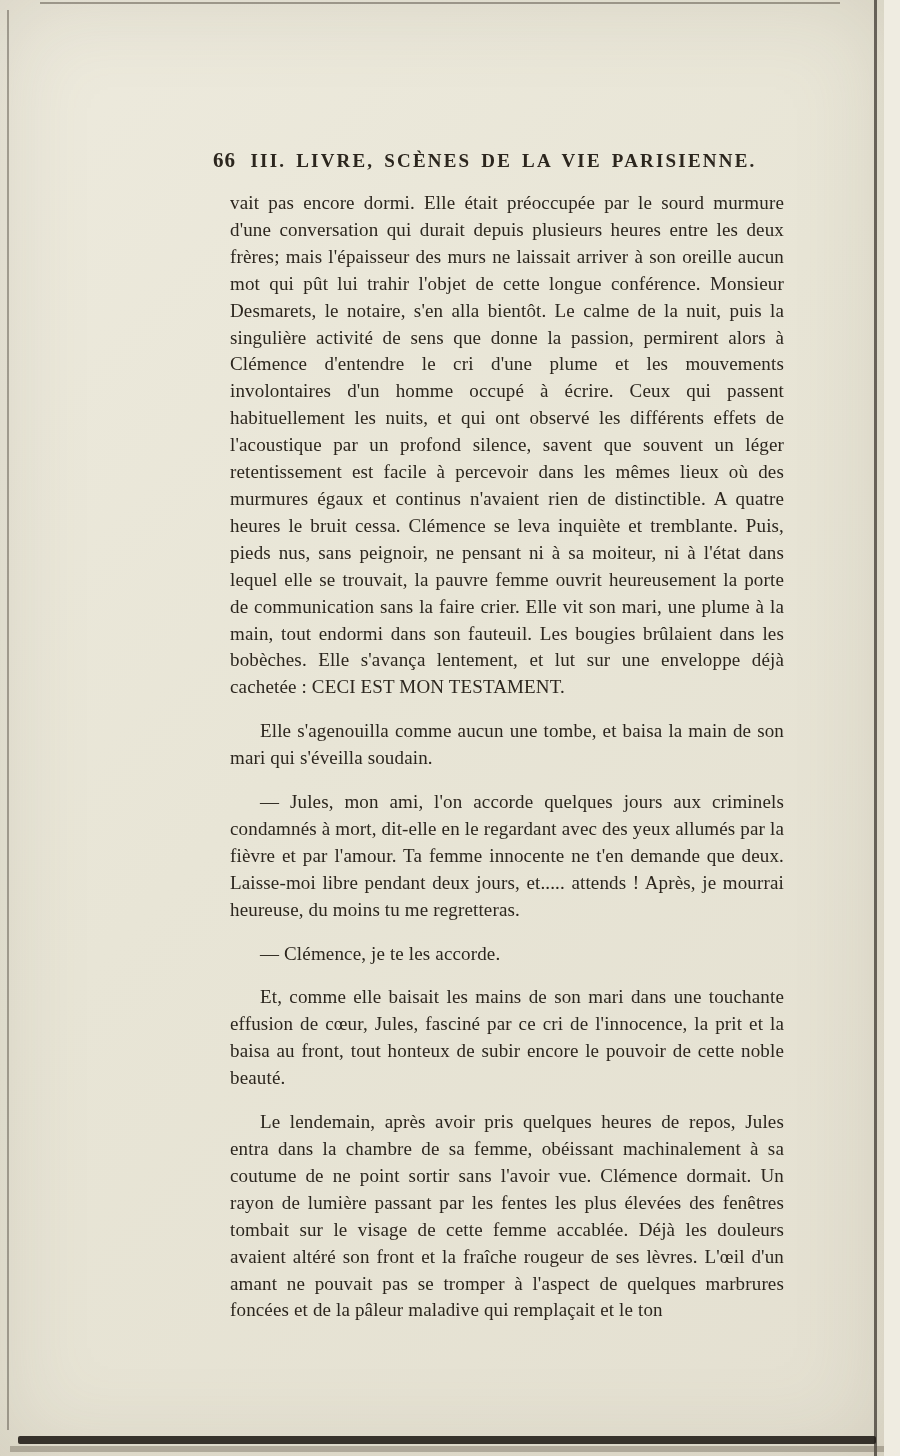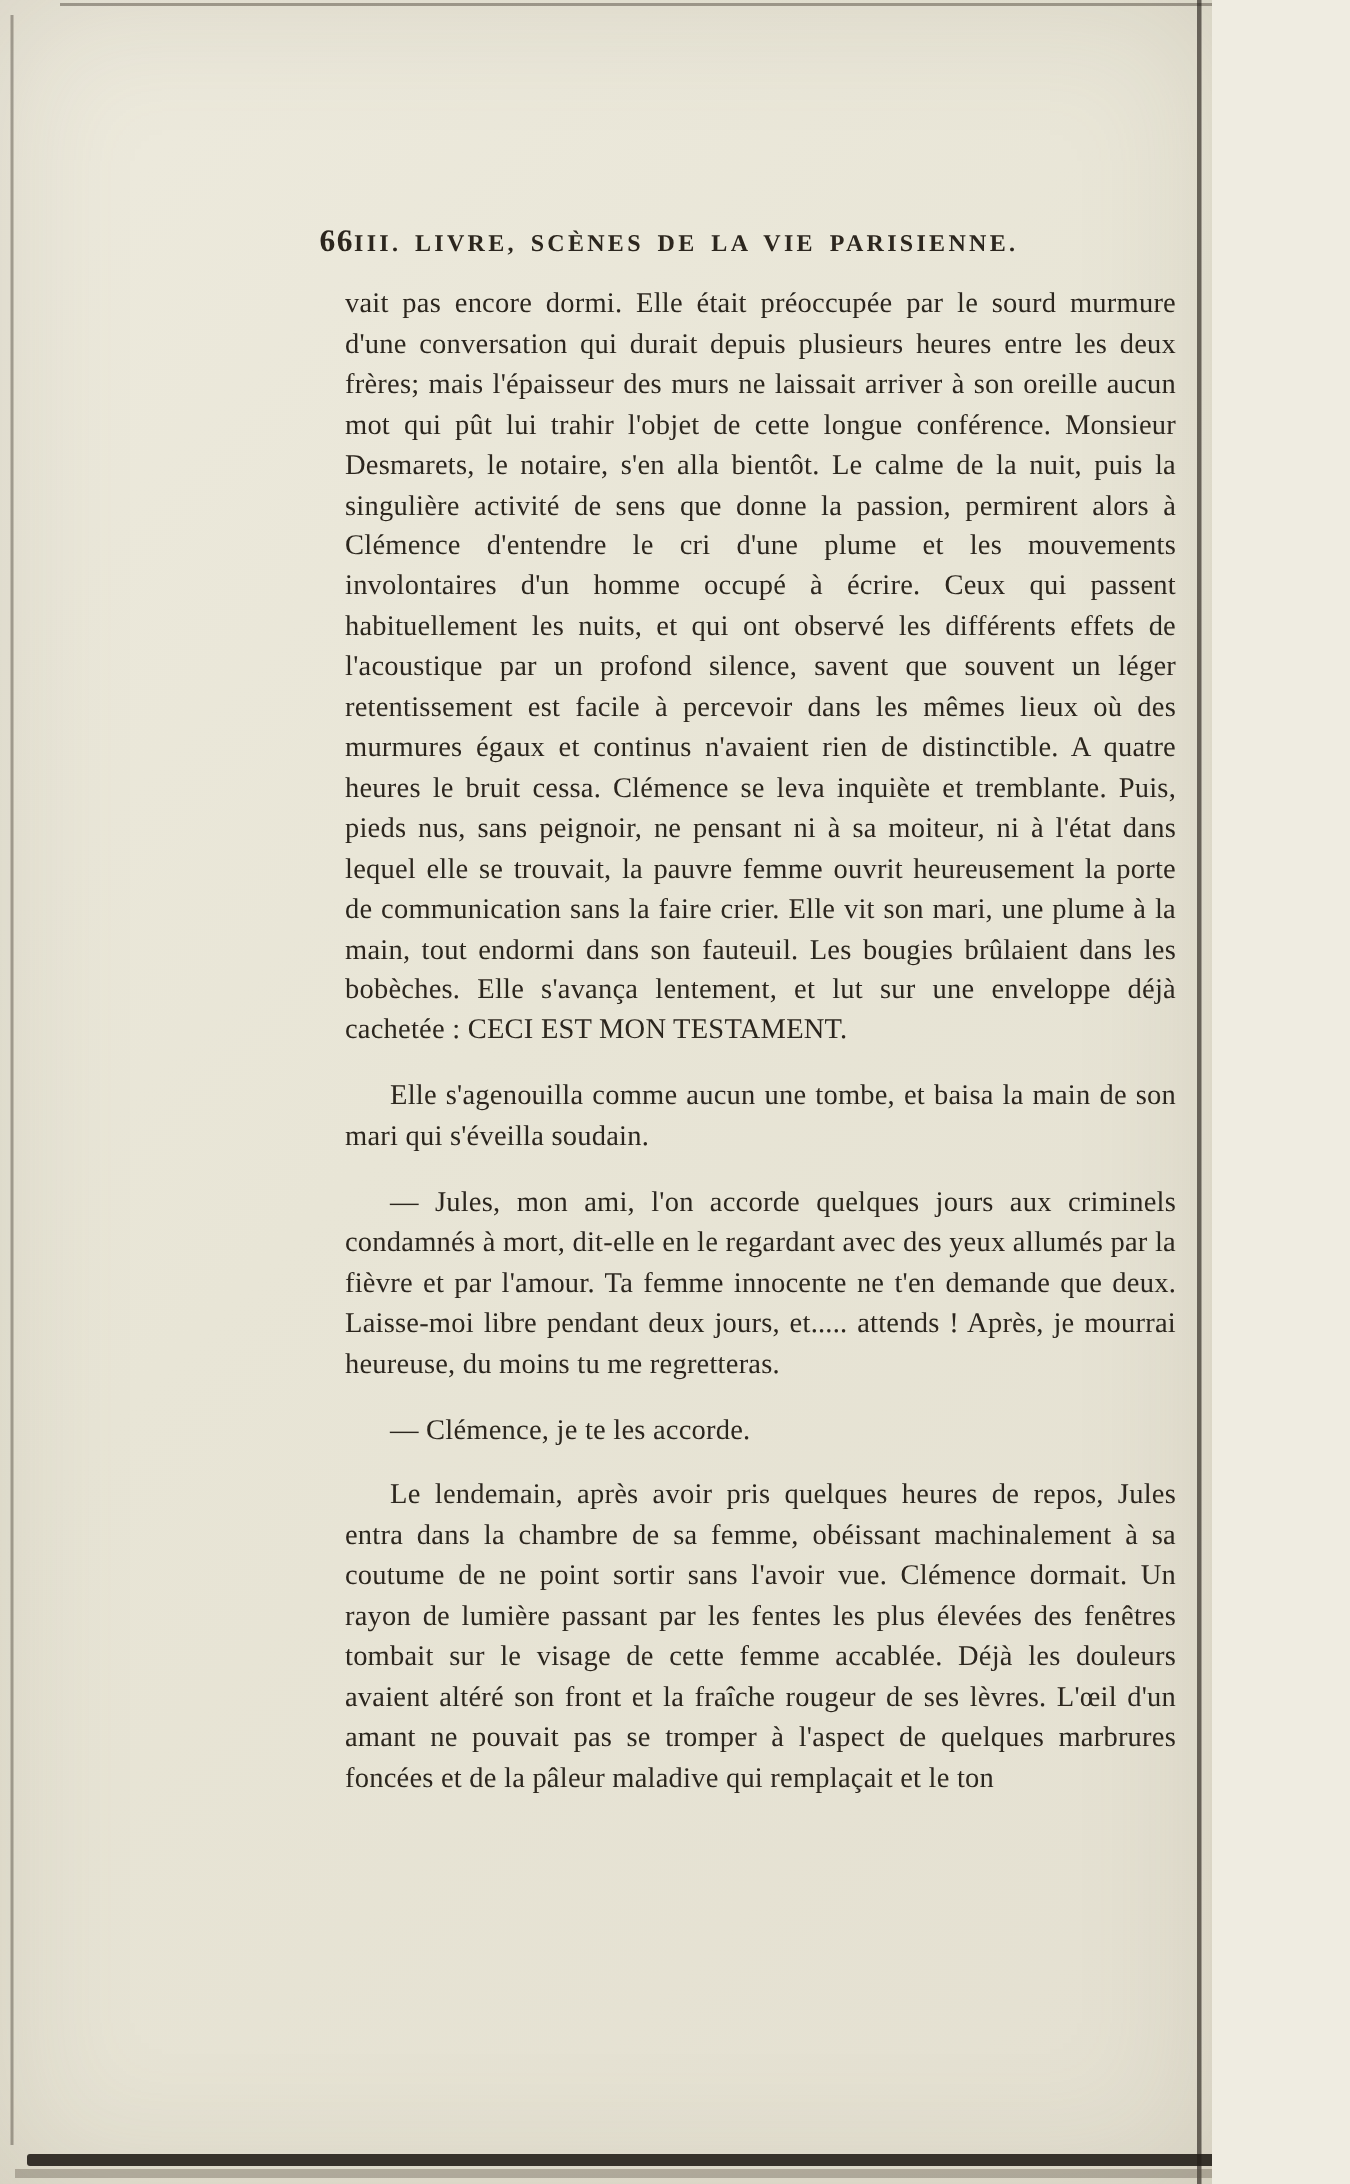--- a/index.html
+++ b/index.html
@@ -7,21 +7,21 @@
     padding: 0;
   }
   body {
     width: 900px;
     height: 1456px;
     background: #efece1;
     font-family: "Liberation Serif", "DejaVu Serif", serif;
   }
   .scan-page {
     position: relative;
-    width: 808px;
+    width: 884px;
     height: 1456px;
     background: linear-gradient(135deg, #edeadd 0%, #e8e5d6 45%, #e4e0d1 100%);
     overflow: hidden;
     box-shadow: inset 0 0 90px rgba(120,110,90,0.18);
     font-family: Liberation Serif, serif;
   }
   
   .edge-top {
     position: absolute;
     top: 2px; left: 40px;
@@ -67,21 +67,22 @@
     margin-bottom: 10px;
   }
   .page-number {
     font-size: 21px;
     font-weight: bold;
     letter-spacing: 1px;
     flex: 0 0 auto;
   }
   .running-header {
     flex: 1 1 auto;
-    font-size: 16px;
+    text-align: center;
+    font-size: 19px;
     font-weight: bold;
     letter-spacing: 2.2px;
     word-spacing: 3px;
     padding-right: 30px;
   }
   .body-text p {
     margin: 17px;
     font-size: 19px;
     line-height: 26.9px;
     text-align: justify;
@@ -107,18 +108,19 @@
     <div class="header-row">
       <span class="page-number">66</span>
       <span class="running-header">III. LIVRE, SCÈNES DE LA VIE PARISIENNE.</span>
     </div>
 
     <div class="body-text">
       <p>vait pas encore dormi. Elle était préoccupée par le sourd murmure d'une conversation qui durait depuis plusieurs heures entre les deux frères; mais l'épaisseur des murs ne laissait arriver à son oreille aucun mot qui pût lui trahir l'objet de cette longue conférence. Monsieur Desmarets, le notaire, s'en alla bientôt. Le calme de la nuit, puis la singulière activité de sens que donne la passion, permirent alors à Clémence d'entendre le cri d'une plume et les mouvements involontaires d'un homme occupé à écrire. Ceux qui passent habituellement les nuits, et qui ont observé les différents effets de l'acoustique par un profond silence, savent que souvent un léger retentissement est facile à percevoir dans les mêmes lieux où des murmures égaux et continus n'avaient rien de distinctible. A quatre heures le bruit cessa. Clémence se leva inquiète et tremblante. Puis, pieds nus, sans peignoir, ne pensant ni à sa moiteur, ni à l'état dans lequel elle se trouvait, la pauvre femme ouvrit heureusement la porte de communication sans la faire crier. Elle vit son mari, une plume à la main, tout endormi dans son fauteuil. Les bougies brûlaient dans les bobèches. Elle s'avança lentement, et lut sur une enveloppe déjà cachetée : CECI EST MON TESTAMENT.</p>
       <p class="indented">Elle s'agenouilla comme aucun une tombe, et baisa la main de son mari qui s'éveilla soudain.</p>
       <p class="indented">— Jules, mon ami, l'on accorde quelques jours aux criminels condamnés à mort, dit-elle en le regardant avec des yeux allumés par la fièvre et par l'amour. Ta femme innocente ne t'en demande que deux. Laisse-moi libre pendant deux jours, et..... attends ! Après, je mourrai heureuse, du moins tu me regretteras.</p>
       <p class="indented">— Clémence, je te les accorde.</p>
+      <p class="indented">Et, comme elle baisait les mains de son mari dans une touchante effusion de cœur, Jules, fasciné par ce cri de l'innocence, la prit et la baisa au front, tout honteux de subir encore le pouvoir de cette noble beauté.</p>
       <p class="indented">Le lendemain, après avoir pris quelques heures de repos, Jules entra dans la chambre de sa femme, obéissant machinalement à sa coutume de ne point sortir sans l'avoir vue. Clémence dormait. Un rayon de lumière passant par les fentes les plus élevées des fenêtres tombait sur le visage de cette femme accablée. Déjà les douleurs avaient altéré son front et la fraîche rougeur de ses lèvres. L'œil d'un amant ne pouvait pas se tromper à l'aspect de quelques marbrures foncées et de la pâleur maladive qui remplaçait et le ton</p>
     </div>
 
   </div>
 
 </div>
 
 </body></html>

